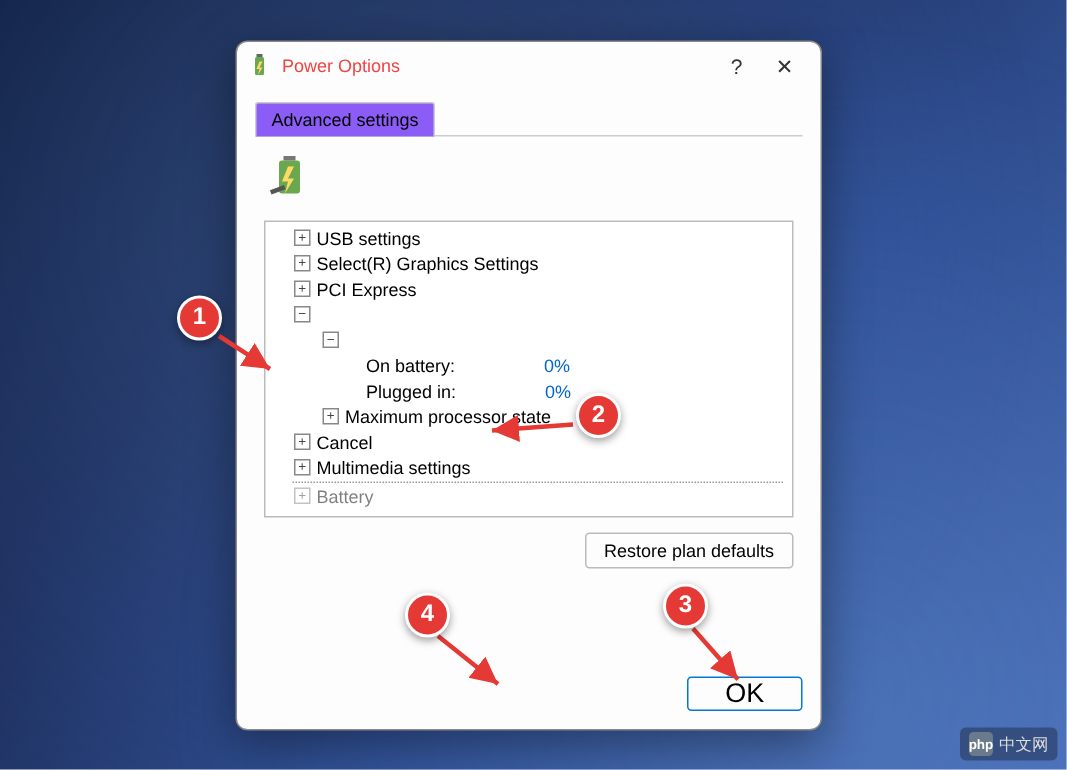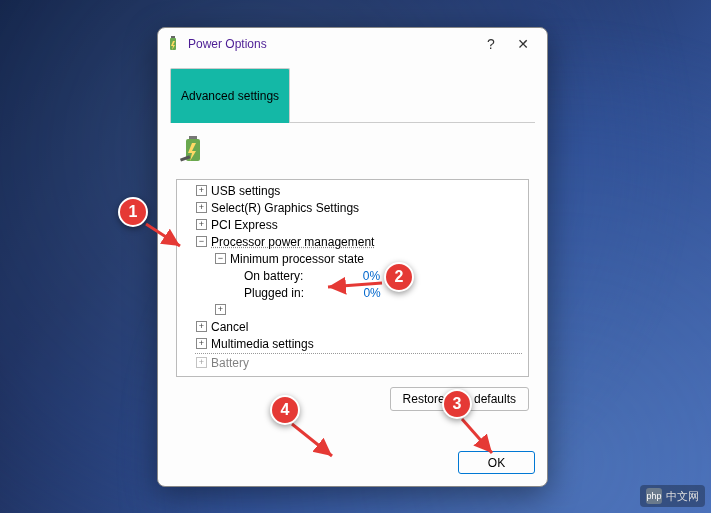--- a/index.html
+++ b/index.html
@@ -27,32 +27,32 @@
       border: 1px solid #888;
       border-radius: 8px;
       box-shadow: 0 8px 32px rgba(0,0,0,0.4);
       display: flex; flex-direction: column;
     }
     .titlebar {
       height: 32px; display: flex; align-items: center;
       padding: 0 8px;
     }
     .title-icon { width: 16px; height: 16px; margin-right: 6px; }
-    .title-text { color: #4c1d95; font-size: 12px; flex: 1; }
+    .title-text { color: #ef4444; font-size: 12px; flex: 1; }
     .title-btn {
       width: 32px; height: 28px; display: flex; align-items: center; justify-content: center;
       color: #333; font-size: 14px; cursor: pointer;
     }
 
     .content { flex: 1; padding: 8px 12px 12px 12px; display: flex; flex-direction: column; }
 
     .tab-container { border-bottom: 1px solid #ccc; display: flex; }
     .tab {
-      padding: 20px 10px; border: 1px solid #ccc; border-bottom: none;
-      background: #14b8a6; margin-bottom: -1px; border-radius: 2px 2px 0 0;
+      padding: 4px 10px; border: 1px solid #ccc; border-bottom: none;
+      background: #8b5cf6; margin-bottom: -1px; border-radius: 2px 2px 0 0;
       font-size: 12px;
     }
 
     .desc-row { display: flex; padding: 10px 8px 14px 8px; gap: 10px; }
     .battery-icon { width: 32px; height: 32px; flex-shrink: 0; }
     .desc-text { font-size: 12px; color: #000; line-height: 1.35; }
 
     .plan-select {
       margin: 0 6px 6px 6px;
       height: 22px; border: 1px solid #aaa; border-radius: 3px;
@@ -87,21 +87,21 @@
       padding: 3px 12px; border: 1px solid #bbb; border-radius: 3px;
       background: #fdfdfd; font-size: 12px; height: 24px;
     }
 
     .button-row {
       display: flex; justify-content: flex-end; gap: 6px;
       padding: 10px 12px 12px 12px;
     }
     .btn {
       width: 77px; height: 23px; border: 1px solid #bbb; border-radius: 3px;
-      background: #fdfdfd; font-size: 12px; display: flex;
+      background: #fdfdfd; font-size: 18px; display: flex;
       align-items: center; justify-content: center; cursor: pointer;
     }
     .btn.focused { border-color: #0078d4; }
 
     .badge {
       position: absolute; width: 30px; height: 30px; border-radius: 50%;
       background: #e53935; border: 2px solid #fff; color: #fff;
       display: flex; align-items: center; justify-content: center;
       font-size: 16px; font-weight: bold;
       box-shadow: 0 2px 6px rgba(0,0,0,0.4);
@@ -110,21 +110,21 @@
     .arrow { position: absolute; z-index: 9; }
     .arrow svg { overflow: visible; }
 
     .watermark {
       position: absolute; right: 6px; bottom: 6px;
       background: rgba(0,0,0,0.3); color: #ddd; font-size: 11px;
       padding: 3px 6px; border-radius: 4px; display: flex; align-items: center; gap: 4px;
     }
     .watermark-logo {
       width: 16px; height: 16px; background: #6a7a8c; border-radius: 3px;
-      display: flex; align-items: center; justify-content: center; font-size: 9px; color: #fff; font-weight: normal;
+      display: flex; align-items: center; justify-content: center; font-size: 9px; color: #fff; font-weight: bold;
     }
   </style>
 </head>
 <body>
 
 <div class="wave wave1"></div>
 <div class="wave wave2"></div>
 
 <div class="dialog">
   <div class="titlebar">
@@ -169,30 +169,29 @@
       <div class="tree-item indent1">
           <span class="expander">+</span>
           <span class="tree-label">Select(R) Graphics Settings</span>
         </div>
       <div class="tree-item indent1">
           <span class="expander">+</span>
           <span class="tree-label">PCI Express</span>
         </div>
       <div class="tree-item indent1">
           <span class="expander">−</span>
-          <span class="tree-label sel">Processor power management</span>
         </div>
       <div class="tree-item indent2">
           <span class="expander">−</span>
-          <span class="tree-label">Minimum processor state</span>
         </div>
       <div class="tree-item indent3"><span class="tree-label">On battery:</span>&nbsp;<span class="val-blue">0%</span></div>
       <div class="tree-item indent3"><span class="tree-label">Plugged in:</span>&nbsp;<span class="val-blue">0%</span></div>
       <div class="tree-item indent2">
           <span class="expander">+</span>
+          <span class="tree-label">Maximum processor state</span>
         </div>
       <div class="tree-item indent1">
           <span class="expander">+</span>
           <span class="tree-label">Cancel</span>
         </div>
       <div class="tree-item indent1">
           <span class="expander">+</span>
           <span class="tree-label">Multimedia settings</span>
         </div>
       <div class="dotted-line"></div>

